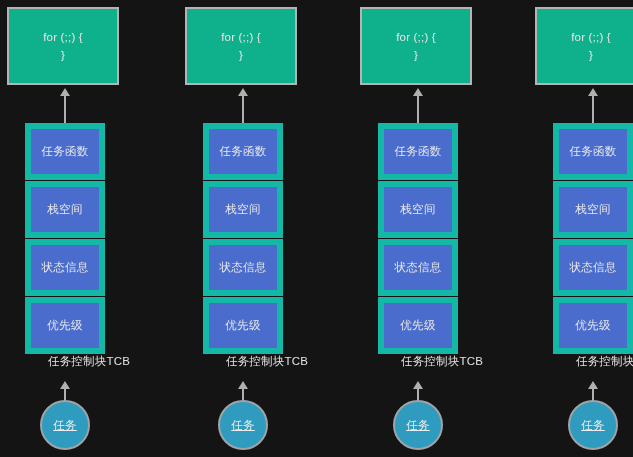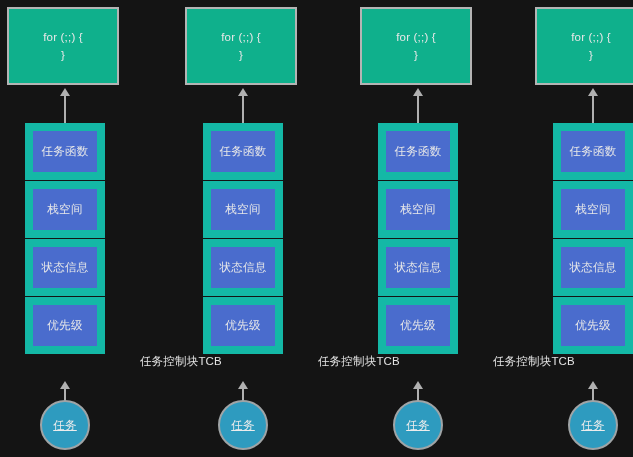--- a/index.html
+++ b/index.html
@@ -83,43 +83,42 @@
   .tcb-stack {
     position: absolute;
     left: 25px;
     top: 123px;
     width: 80px;
   }
   .tcb-cell {
     width: 80px;
     height: 57px;
     background: #4a6ccd;
-    border: 8px solid #14b8a6;
+    border: 6px solid #14b8a6;
     box-sizing: border-box;
     display: flex;
     align-items: center;
     justify-content: center;
     color: #e8e8e8;
     font-size: 11.5px;
     margin-bottom: 1px;
     letter-spacing: 0.3px;
   }
   .tcb-cell:last-child {
     margin-bottom: 12px;
   }
   .tcb-label {
     position: absolute;
     left: 0;
     top: 354px;
     width: 178px;
-    text-align: right;
+    text-align: center;
     color: #e3e3e3;
     font-size: 11.5px;
     letter-spacing: 0.2px;
-    margin-left: 44px;
   }
   .arrow-task {
     left: 58px;
     top: 381px;
     height: 26px;
   }
   
   .task-circle {
     position: absolute;
     left: 40px;

